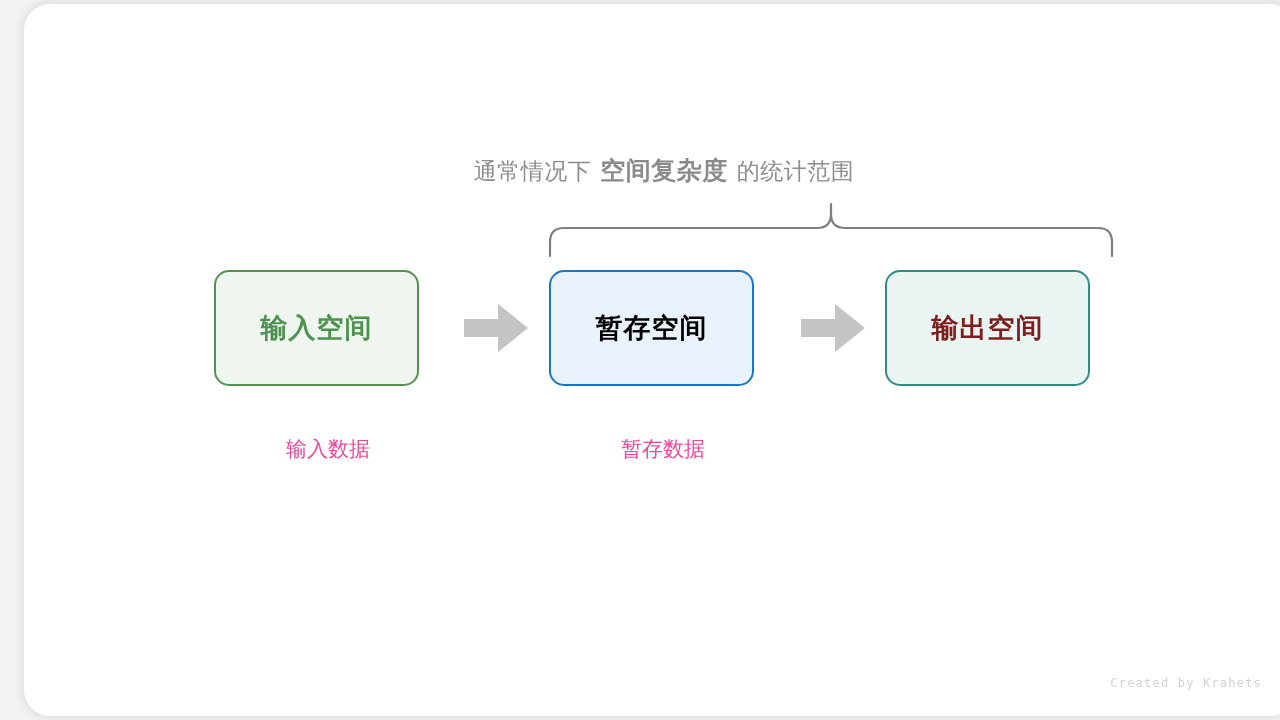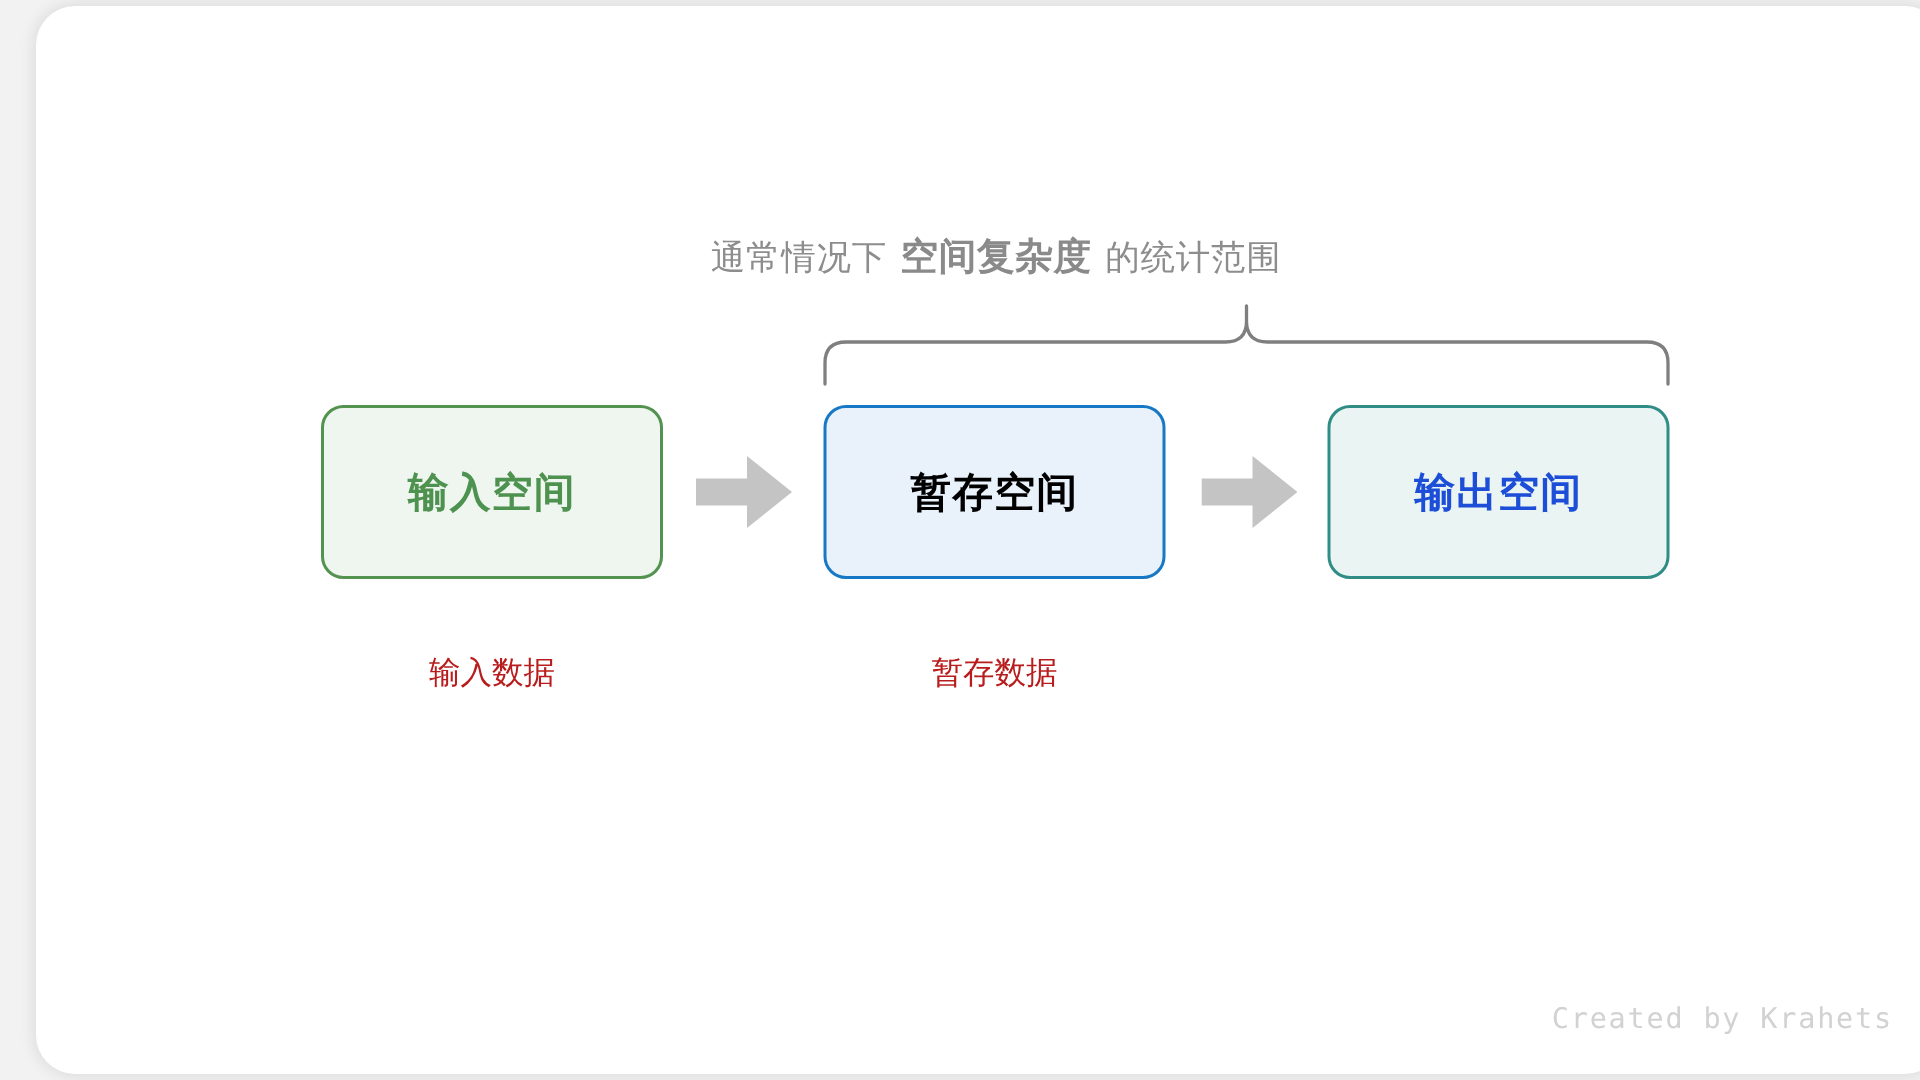--- a/index.html
+++ b/index.html
@@ -59,21 +59,21 @@
     left: 515px;
     top: 198px;
     width: 585px;
     height: 56px;
   }
 
   
   .box {
     position: absolute;
     top: 266px;
-    width: 228px;
+    width: 205px;
     height: 116px;
     border-radius: 15px;
     border-width: 2px;
     border-style: solid;
     box-sizing: border-box;
     display: flex;
     align-items: center;
     justify-content: center;
   }
   .box-label {
@@ -82,21 +82,21 @@
     letter-spacing: 1px;
   }
 
   #box-input   { left: 190px; background: #eff5ef; border-color: #53924f; }
   #box-input .box-label   { color: #4e9250; }
 
   #box-temp    { left: 525px; background: #e9f2fb; border-color: #1778c5; }
   #box-temp .box-label    { color: #000000; }
 
   #box-output  { left: 861px; background: #eaf4f3; border-color: #2f8d86; }
-  #box-output .box-label  { color: #1d4ed8; }
+  #box-output .box-label  { color: #7f1d1d; }
 
   
   .arrow {
     position: absolute;
     top: 299px;
     width: 64px;
     height: 50px;
   }
   #arrow-1 { left: 440px; }
   #arrow-2 { left: 777px; }
@@ -107,32 +107,32 @@
     top: 421px;
     width: 228px;
     text-align: center;
   }
   #caption-input  { left: 190px; }
   #caption-temp   { left: 525px; }
   #caption-output { left: 861px; }
 
   .caption-line {
     font-size: 21px;
-    color: #b91c1c;
+    color: #ec4899;
     line-height: 47px;
     white-space: nowrap;
   }
 
   
   #watermark {
     position: absolute;
     right: 34px;
     bottom: 26px;
     font-family: "DejaVu Sans Mono", "Liberation Mono", monospace;
-    font-size: 19px;
+    font-size: 12px;
     letter-spacing: 1.2px;
     color: #d2d2d2;
     white-space: nowrap;
   }
 </style>
 </head>
 <body>
 
 <div id="canvas">
   <div id="card">

